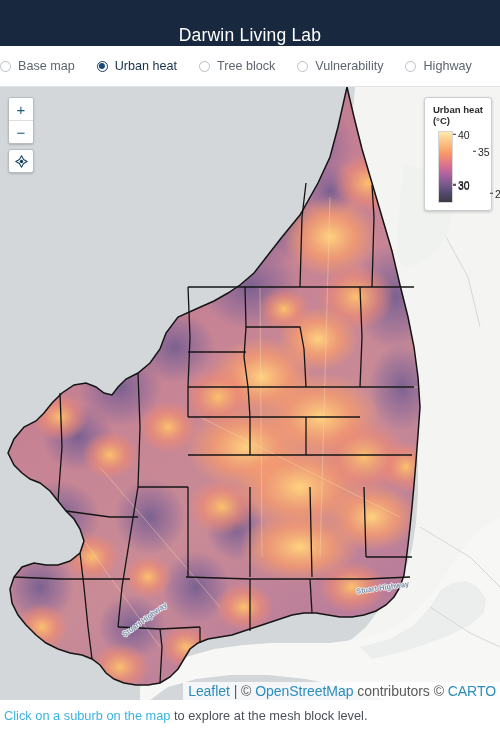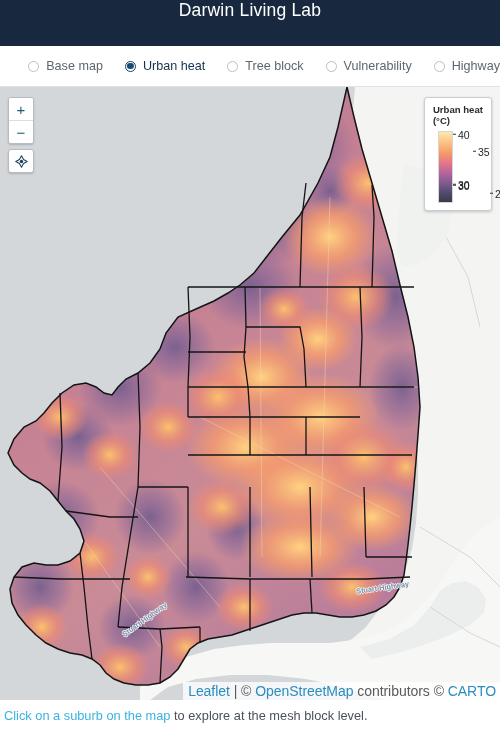--- a/index.html
+++ b/index.html
@@ -8,33 +8,33 @@
     background:#ffffff;
     font-family:"Liberation Sans", sans-serif;
     overflow:hidden;
   }
   .app{position:relative;width:500px;height:731px;display:flex;flex-direction:column;}
 
   
   .header{
     height:46px;flex:0 0 46px;
     background:#18293f;
-    display:flex;align-items:flex-start;justify-content:center;
+    display:flex;align-items:flex-end;justify-content:center;
   }
   .header-title{
     color:#ffffff;font-size:17.5px;font-weight:400;letter-spacing:.2px;
   }
 
   
   .radiobar{
     height:40px;flex:0 0 40px;
     background:#ffffff;
     border-bottom:1px solid #dfe3e8;
     display:flex;align-items:center;
-    padding-left:16px;gap:22px;justify-content:flex-end;
+    gap:22px;
   }
   .radio-item{display:flex;align-items:center;gap:7px;cursor:pointer;}
   .radio-dot{
     width:11px;height:11px;border-radius:50%;
     border:1.4px solid #b9bfc7;background:#fff;
     box-sizing:border-box;position:relative;flex:0 0 auto;
   }
   .radio-item.selected .radio-dot{border-color:#1b3f63;}
   .radio-item.selected .radio-dot::after{
     content:"";position:absolute;left:50%;top:50%;

